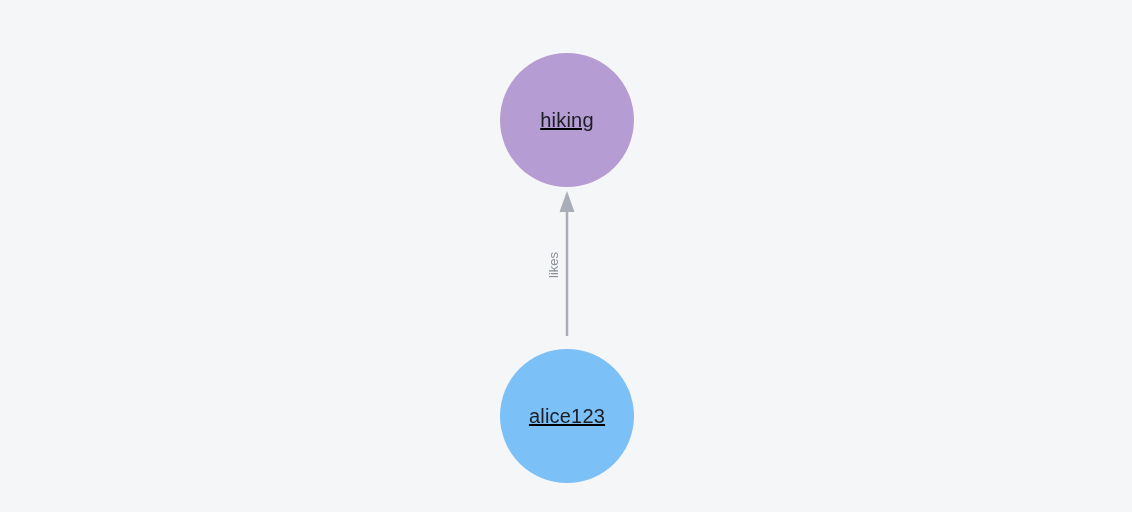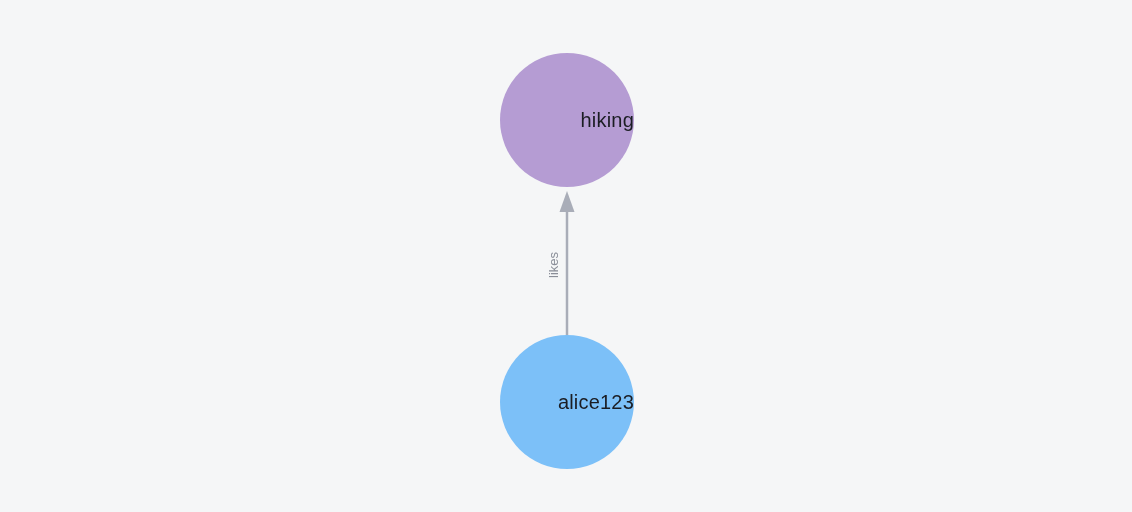--- a/index.html
+++ b/index.html
@@ -21,25 +21,26 @@
     width: 1132px;
     height: 512px;
   }
   .node {
     position: absolute;
     width: 134px;
     height: 134px;
     border-radius: 50%;
     display: flex;
     align-items: center;
-    justify-content: flex-end;
+    justify-content: center;
     cursor: pointer;
+    text-decoration: underline;
   }
   .node--hiking  { left: 500px; top: 53px;  background: #b59cd3; }
-  .node--alice   { left: 500px; top: 335px; background: #7cc0f8; }
+  .node--alice   { left: 500px; top: 349px; background: #7cc0f8; }
   .node-label {
     font-size: 20px;
     color: #1b1d23;
     letter-spacing: 0.2px;
     user-select: none;
   }
   .edge-label {
     position: absolute;
     left: 553px;
     top: 265px;

